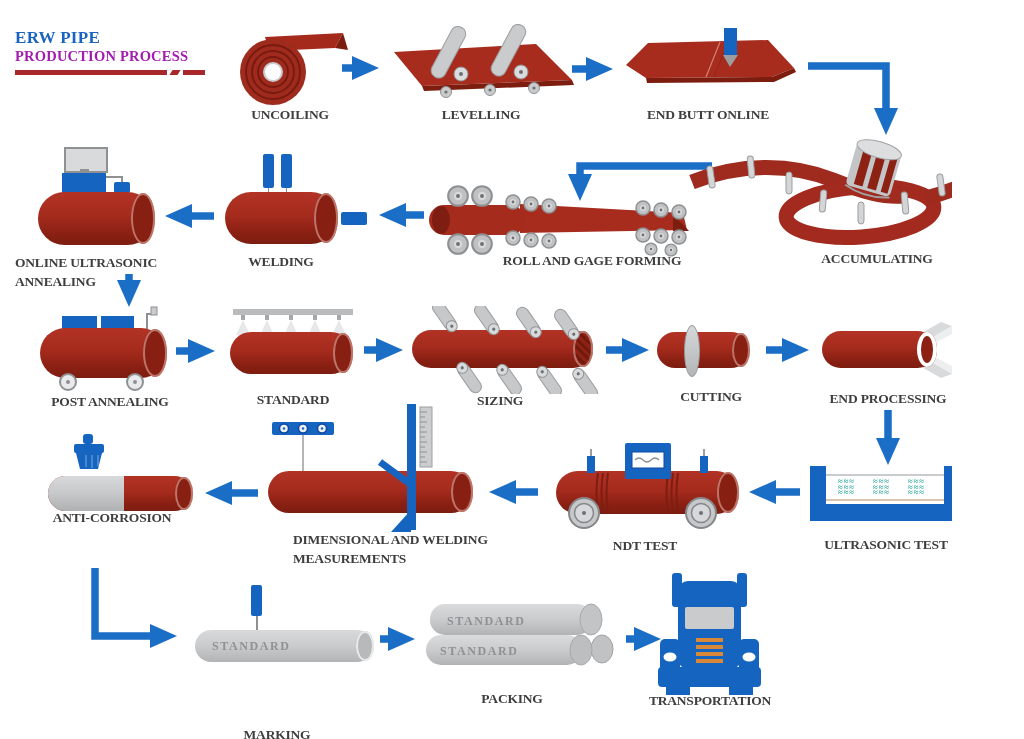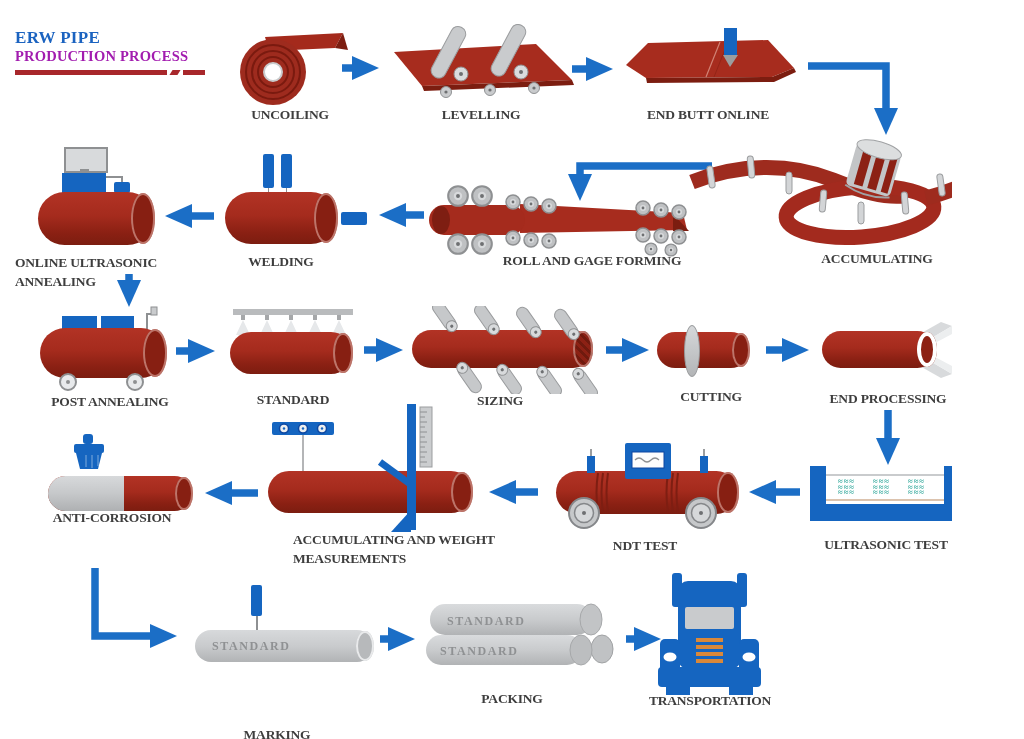--- a/index.html
+++ b/index.html
@@ -298,21 +298,21 @@
       <circle cx="45" cy="26.5" r="1.2" fill="#1565c0"></circle>
     <circle cx="64" cy="26.5" r="4.5" fill="#eceeef" stroke="#0d47a1" stroke-width="1.5"></circle>
       <circle cx="64" cy="26.5" r="1.2" fill="#1565c0"></circle>
     <line x1="45" y1="33" x2="45" y2="69" stroke="#9b9d9f" stroke-width="1.5"></line>
     <rect x="162" y="5" width="12" height="60" fill="#cbcdcf" stroke="#9b9d9f"></rect>
     <path d="M162,10h7M162,15h5M162,20h7M162,25h5M162,30h7M162,35h5M162,40h7M162,45h5M162,50h7M162,55h5M162,60h7" stroke="#8e9092" stroke-width="1"></path>
     <rect x="149" y="2" width="9" height="126" fill="#1565c0"></rect>
     <line x1="122" y1="60" x2="152" y2="82" stroke="#1565c0" stroke-width="7"></line>
     <polygon points="133,130 153,108 153,130" fill="#1565c0"></polygon>
   </svg>
-  <div class="lbl left" style="left:293px;top:532px;">ACCUMULATING AND WEIGHT</div>
+  <div class="lbl left" style="left:293px;top:532px;">DIMENSIONAL AND WELDING</div>
   <div class="lbl left" style="left:293px;top:551px;">MEASUREMENTS</div>
 
   <svg class="abs" style="left:72px;top:434px;" width="38" height="40">
     <rect x="11" y="0" width="10" height="10" rx="3" fill="#1565c0"></rect>
     <rect x="2" y="10" width="30" height="9" rx="2" fill="#1565c0"></rect>
     <polygon points="4,19 30,19 26,35 8,35" fill="#1565c0"></polygon>
     <path d="M14,21 V33 M20,21 V34 M26,21 V32" stroke="#ffffff" stroke-width="1" opacity="0.45"></path>
   </svg>
   <div class="pipe" style="left:48px;top:476px;width:144px;height:35px;--capw:18px;">
       <div class="coat"></div>

